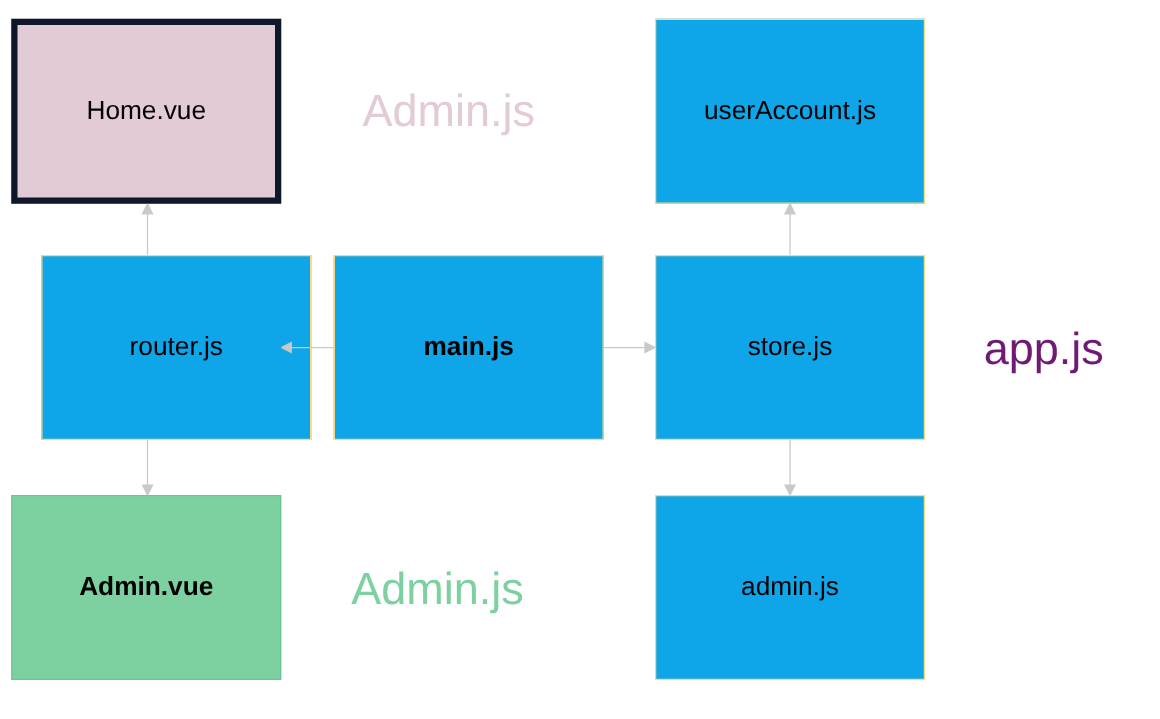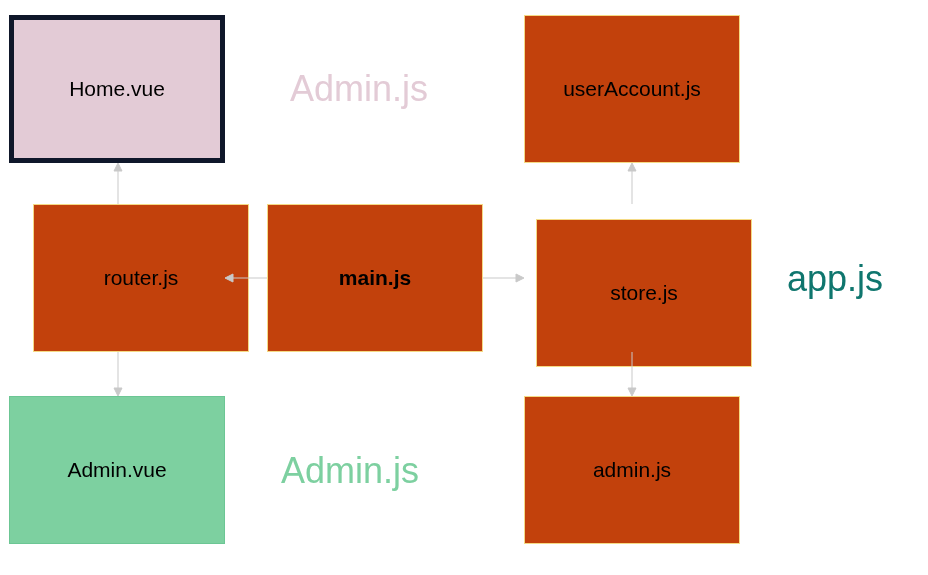--- a/index.html
+++ b/index.html
@@ -14,30 +14,30 @@
     position: absolute;
     width: 216px;
     height: 148px;
     display: flex;
     align-items: center;
     justify-content: center;
     font-size: 21px;
     color: #000;
   }
   .pink { background: #e3cbd6; border: 5px solid #0f172a; justify-content: center; }
-  .yellow { background: #c2410c; border: 1px solid #f5da84; }
+  .yellow { background: #0ea5e9; border: 1px solid #f5da84; }
   .green { background: #7dd0a0; border: 1px solid #6cc694; }
   .watermark {
     position: absolute;
     font-size: 36px;
     font-weight: 400;
     pointer-events: none;
   }
   .wm-home   { color: #e3cbd6; }
-  .wm-app    { color: #0f766e; }
+  .wm-app    { color: #701a75; }
   .wm-admin  { color: #7dd0a0; }
   .arrow {
     position: absolute;
     pointer-events: none;
   }
   .arrow line, .arrow polygon { stroke: #c9c9c9; fill: #c9c9c9; }
 </style>
 </head>
 <body>
 
@@ -47,25 +47,25 @@
 <div class="box yellow" style="left:524px; top:15px;">
     <span>userAccount.js</span>
   </div>
 
 <div class="box yellow" style="left:9px;   top:204px;margin-left:24px;">
     <span>router.js</span>
   </div>
 <div class="box yellow" style="left:267px; top:204px;font-weight:bold;">
     <span>main.js</span>
   </div>
-<div class="box yellow" style="left:524px; top:219px;margin-left:12px;">
+<div class="box yellow" style="left:524px; top:204px;">
     <span>store.js</span>
   </div>
 
-<div class="box green" style="left:9px;   top:396px;">
+<div class="box green" style="left:9px;   top:396px;font-weight:bold;">
     <span>Admin.vue</span>
   </div>
 <div class="box yellow" style="left:524px; top:396px;">
     <span>admin.js</span>
   </div>
 
 <div class="watermark wm-home" style="left:290px; top:68px;">Admin.js</div>
 <div class="watermark wm-app" style="left:787px; top:258px;">app.js</div>
 <div class="watermark wm-admin" style="left:281px; top:450px;">Admin.js</div>
 

